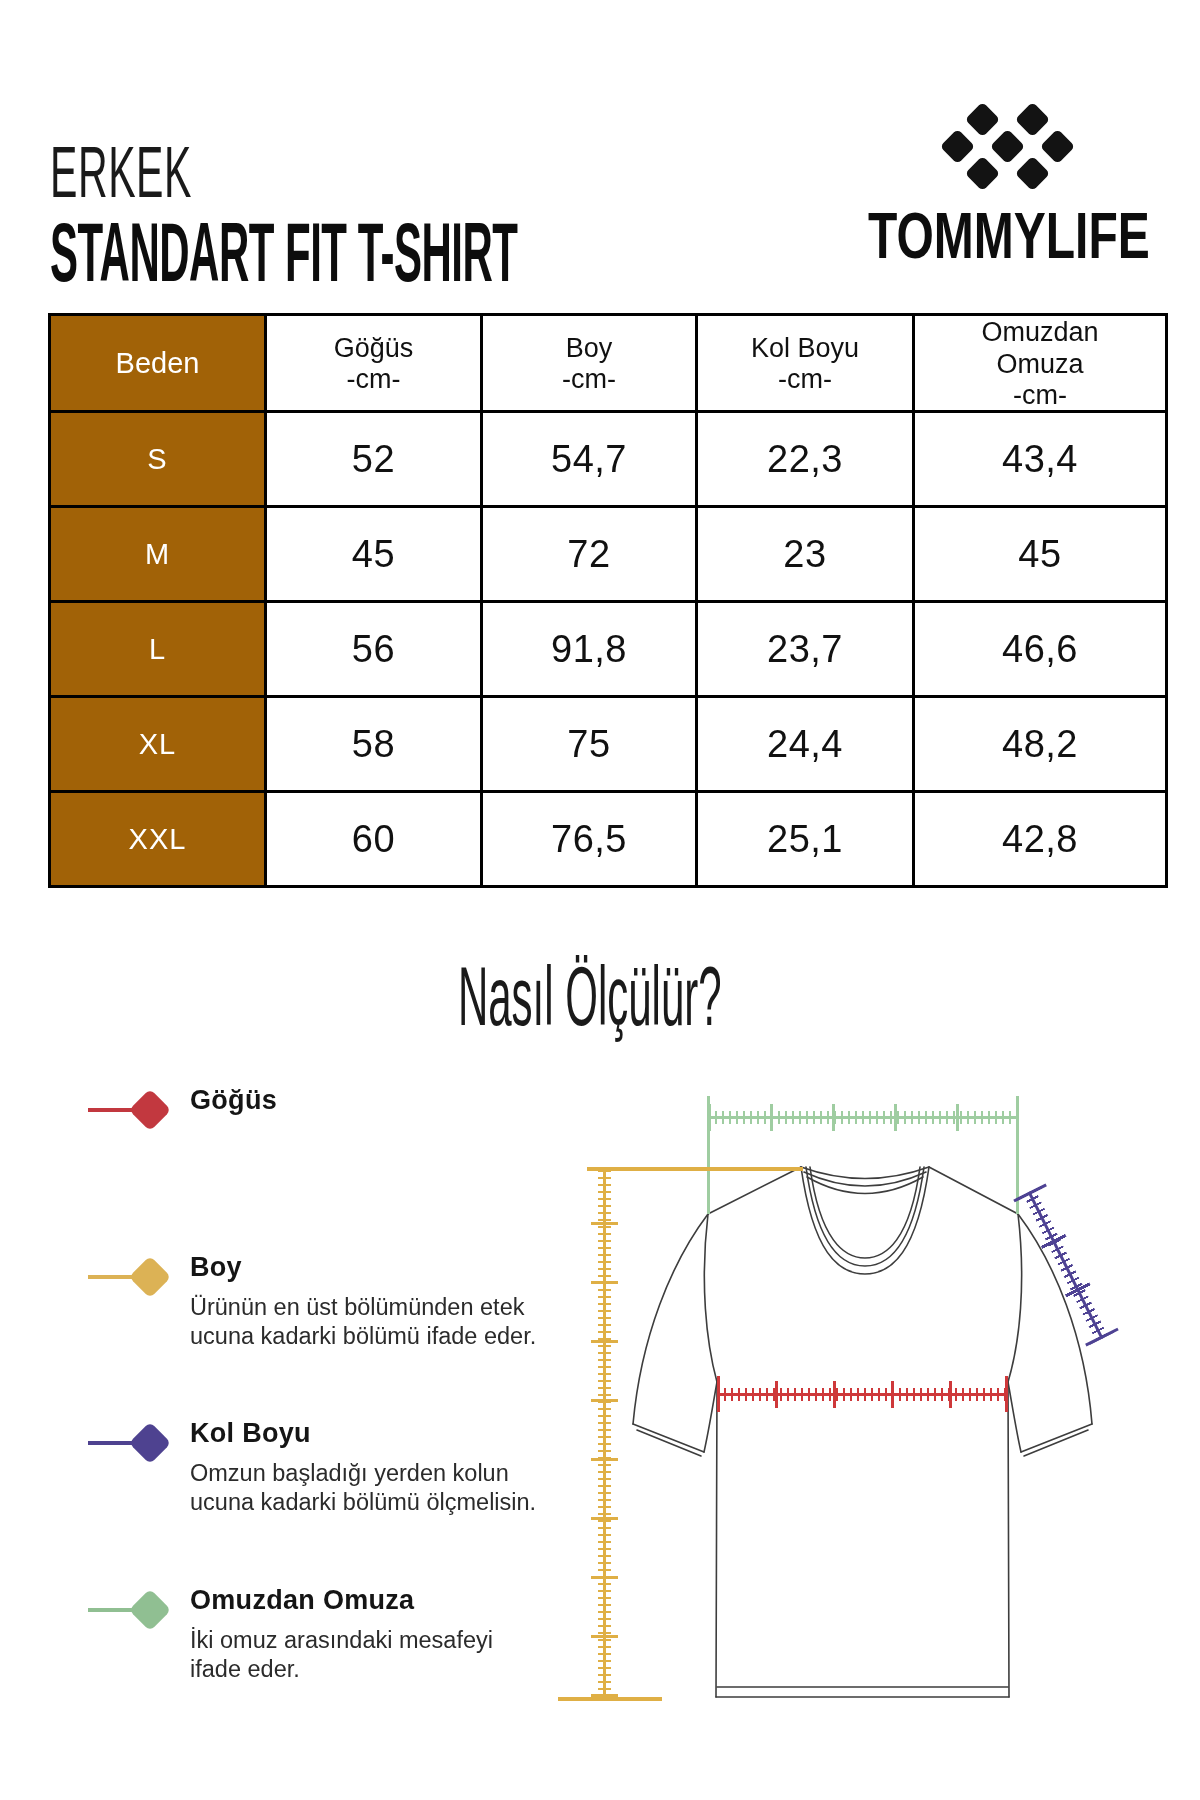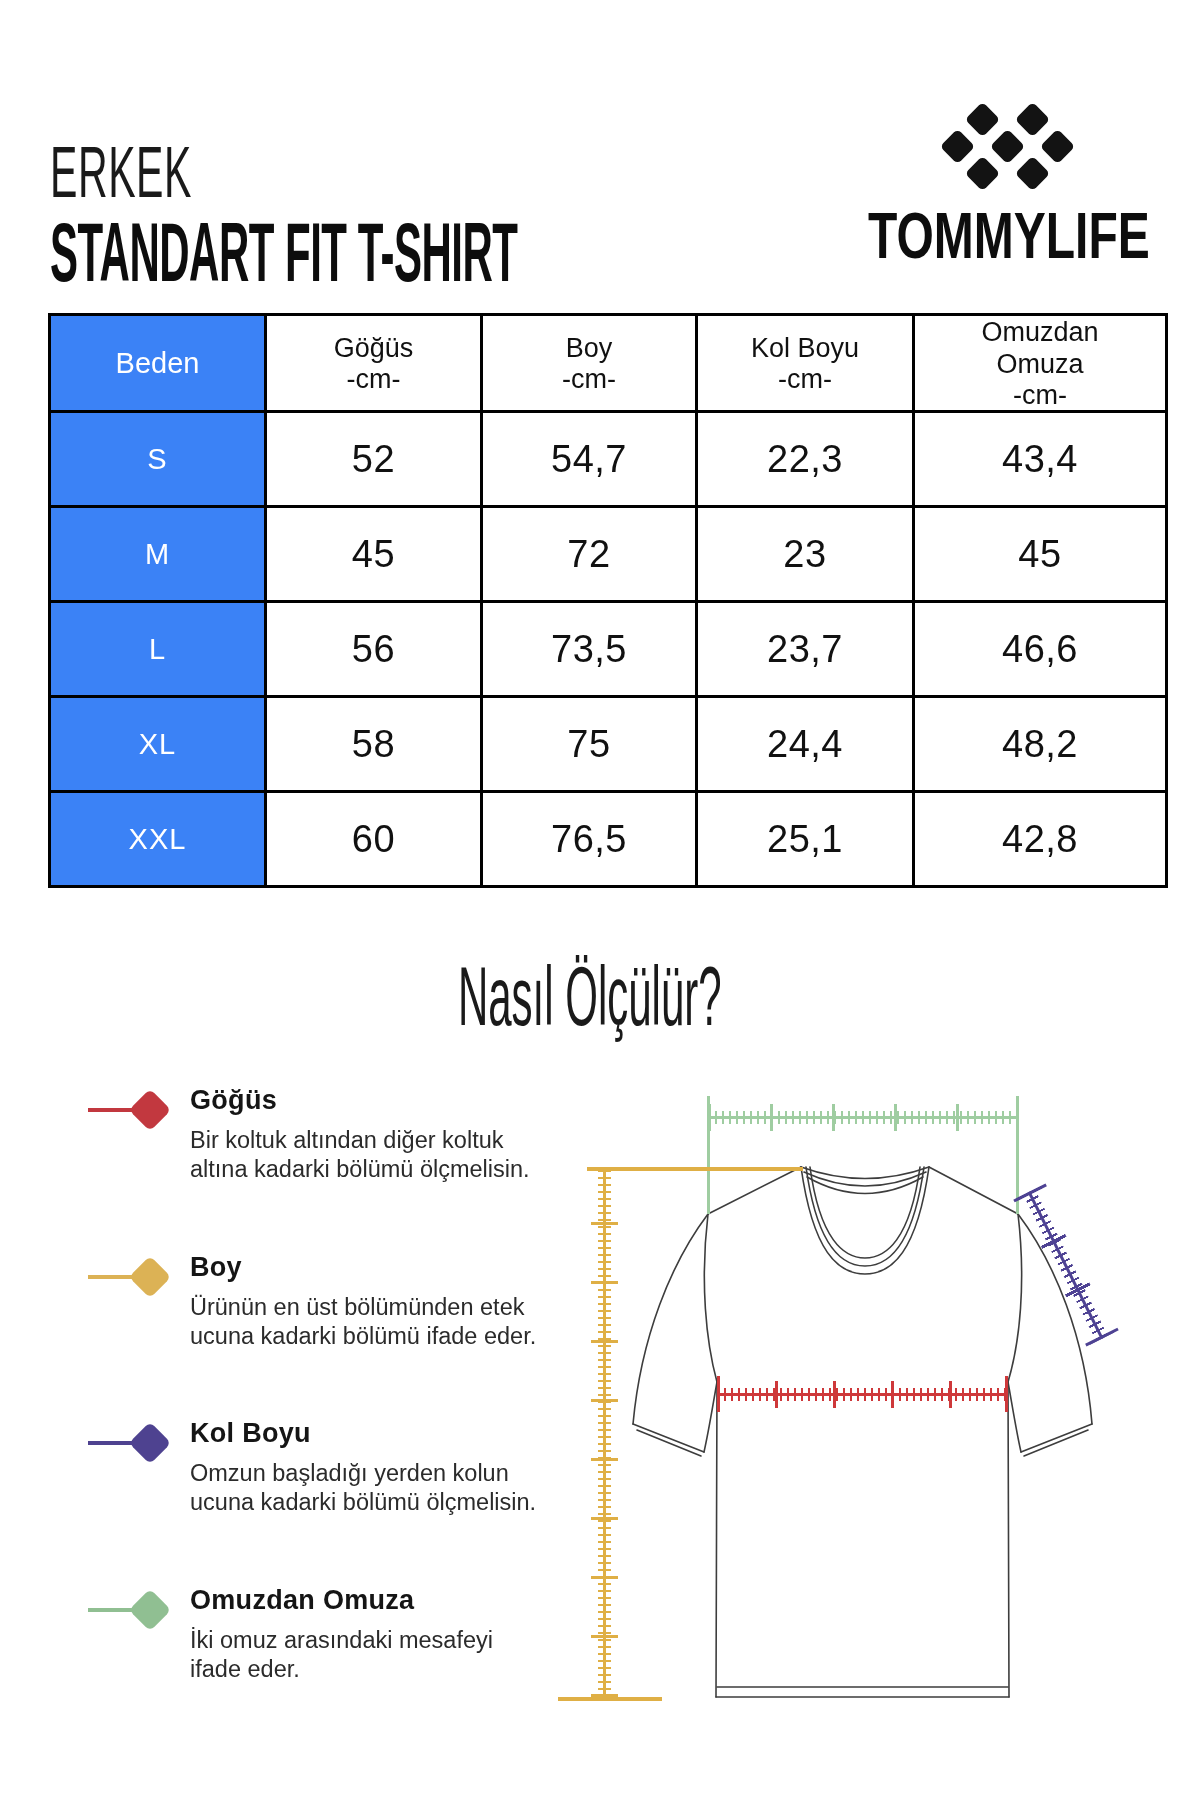--- a/index.html
+++ b/index.html
@@ -31,21 +31,21 @@
   
   .size-table{
     left:48px;top:313px;border-collapse:collapse;table-layout:fixed;
   }
   .size-table td,.size-table th{
     border:3px solid #000;text-align:center;vertical-align:middle;padding:0;
     font-weight:400;
   }
   .size-table tr{height:95px;}
   .col-size{width:213px;} .col-a{width:213px;} .col-b{width:212px;} .col-c{width:214px;} .col-d{width:250px;}
-  .cell-black{background:#3b82f6;color:#fff;border-color:#000;}
+  .cell-black{background:#a16207;color:#fff;border-color:#000;}
   .hdr-label{font-size:27px;line-height:32px;}
   .hdr-unit{font-size:27px;line-height:30px;}
   .hdr-narrow .hdr-label{width:150px;margin:0 auto;}
   .size-label{font-size:29px;letter-spacing:1px;}
   .num-cell{font-size:38px;letter-spacing:.5px;}
   .corner-label{font-size:29px;}
 
   
   .howto-heading-wrap{left:0;top:948px;width:1180px;text-align:center;}
   .howto-heading{
@@ -134,21 +134,21 @@
   <tr>
     <th class="cell-black size-label">M</th>
     <td class="num-cell">45</td>
     <td class="num-cell">72</td>
     <td class="num-cell">23</td>
     <td class="num-cell">45</td>
   </tr>
   <tr>
     <th class="cell-black size-label">L</th>
     <td class="num-cell">56</td>
-    <td class="num-cell">73,5</td>
+    <td class="num-cell">91,8</td>
     <td class="num-cell">23,7</td>
     <td class="num-cell">46,6</td>
   </tr>
   <tr>
     <th class="cell-black size-label">XL</th>
     <td class="num-cell">58</td>
     <td class="num-cell">75</td>
     <td class="num-cell">24,4</td>
     <td class="num-cell">48,2</td>
   </tr>
@@ -163,21 +163,20 @@
   </table>
 
 <div class="abs howto-heading-wrap">
   <span class="howto-heading">Nasıl Ölçülür?</span>
 </div>
 
 <div class="legend-item" style="top:1084px;">
   <div class="leg-line c-red"></div>
   <div class="leg-diamond c-red"></div>
   <div class="leg-title">Göğüs</div>
-  <div class="leg-desc">Bir koltuk altından diğer koltuk altına kadarki bölümü ölçmelisin.</div>
 </div>
 <div class="legend-item" style="top:1251px;">
   <div class="leg-line c-gold"></div>
   <div class="leg-diamond c-gold"></div>
   <div class="leg-title">Boy</div>
   <div class="leg-desc">Ürünün en üst bölümünden etek ucuna kadarki bölümü ifade eder.</div>
 </div>
 <div class="legend-item" style="top:1417px;">
   <div class="leg-line c-purple"></div>
   <div class="leg-diamond c-purple"></div>

